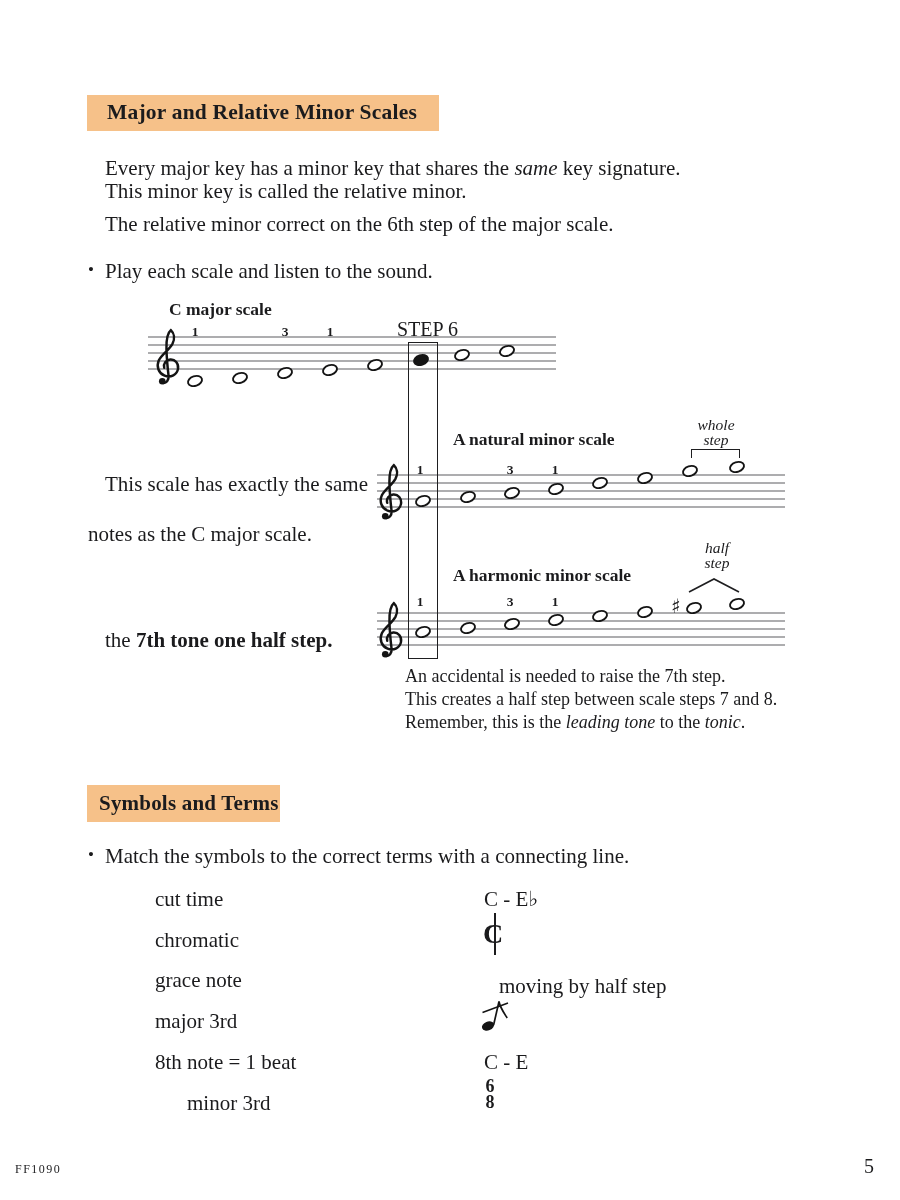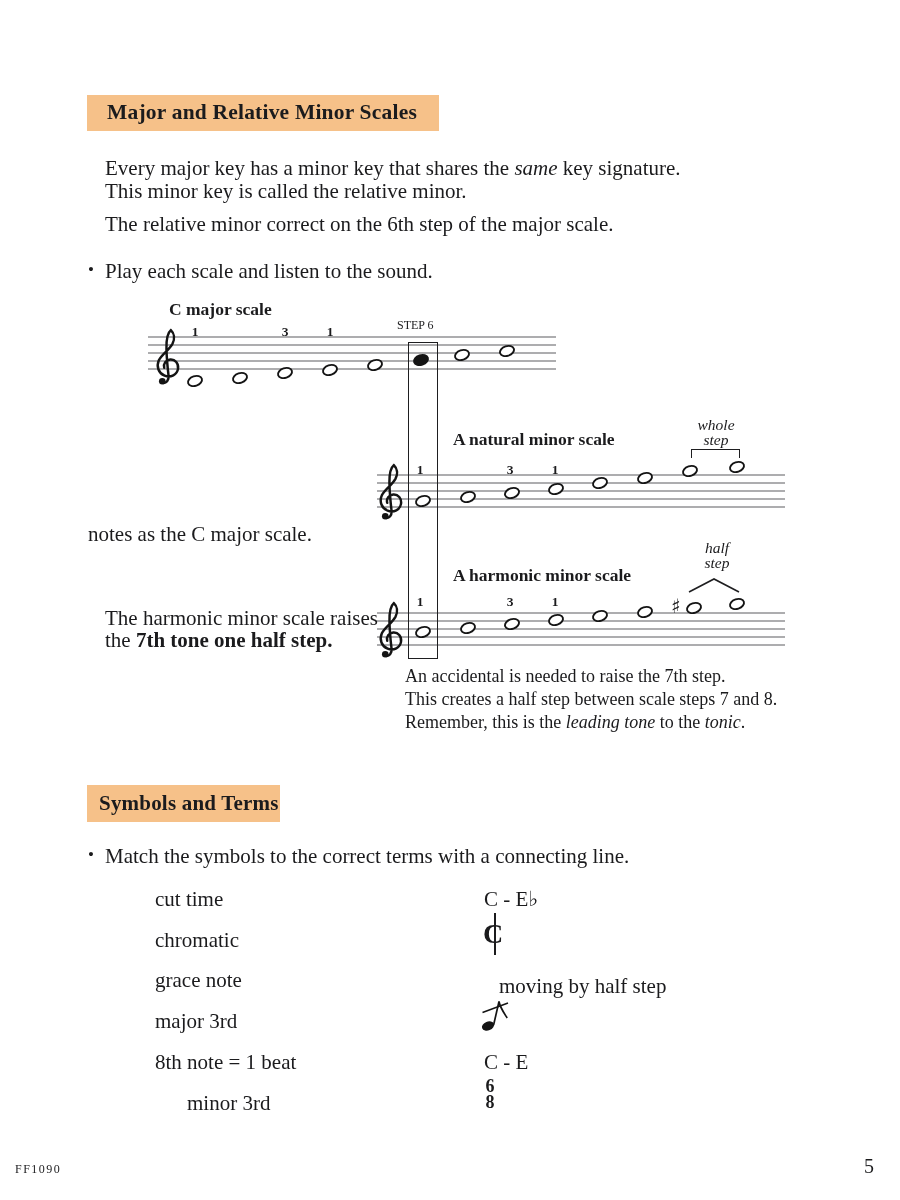--- a/index.html
+++ b/index.html
@@ -24,21 +24,21 @@
 
   
   #intro-l1{left:105px;top:157px;}
   #intro-l2{left:105px;top:180px;}
   #intro-l3{left:105px;top:213px;}
   #b1-dot{left:88px;top:260px;}
   #b1-text{left:105px;top:260px;}
 
   
   #cmajor-title{left:169px;top:299px;font-size:17.5px;font-weight:bold;}
-  #step6-label{left:397px;top:318px;font-size:12px;}
+  #step6-label{left:397px;top:318px;font-size:20px;}
   #natural-title{left:453px;top:429px;font-size:17.5px;font-weight:bold;}
   #harmonic-title{left:453px;top:565px;font-size:17.5px;font-weight:bold;}
 
   
   #staff-c-major{left:146px;top:326px;width:412px;height:66px;}
   #staff-natural-minor{left:373px;top:446px;width:414px;height:78px;}
   #staff-harmonic-minor{left:373px;top:584px;width:414px;height:78px;}
 
   
   #f1a{left:188px;top:324px;} #f1b{left:278px;top:324px;} #f1c{left:323px;top:324px;}
@@ -186,22 +186,22 @@
 
   <div class="abs" id="half-label">
     <div>half</div>
     <div>step</div>
   </div>
   <svg class="abs" id="half-caret" viewBox="0 0 54 18">
     <path d="M2,16 L27,3 L52,16" fill="none" stroke="#1e1e20" stroke-width="1.6"></path>
   </svg>
   <span class="abs" id="sharp-sign">♯</span>
 
+  <div class="abs txt" id="side-nat-1">This scale has exactly the same</div>
   <div class="abs txt" id="side-nat-2">notes as the C major scale.</div>
-  <div class="abs txt" id="side-harm-1">The harmonic minor scale raises</div>
   <div class="abs txt" id="side-harm-2">
     <span>the </span><span class="bold">7th tone one half step.</span>
   </div>
 
   <div class="abs txt" id="explain-1">An accidental is needed to raise the 7th step.</div>
   <div class="abs txt" id="explain-2">This creates a half step between scale steps 7 and 8.</div>
   <div class="abs txt" id="explain-3">
     <span>Remember, this is the </span><span class="ital">leading tone</span><span> to the </span><span class="ital">tonic</span><span>.</span>
   </div>
 

